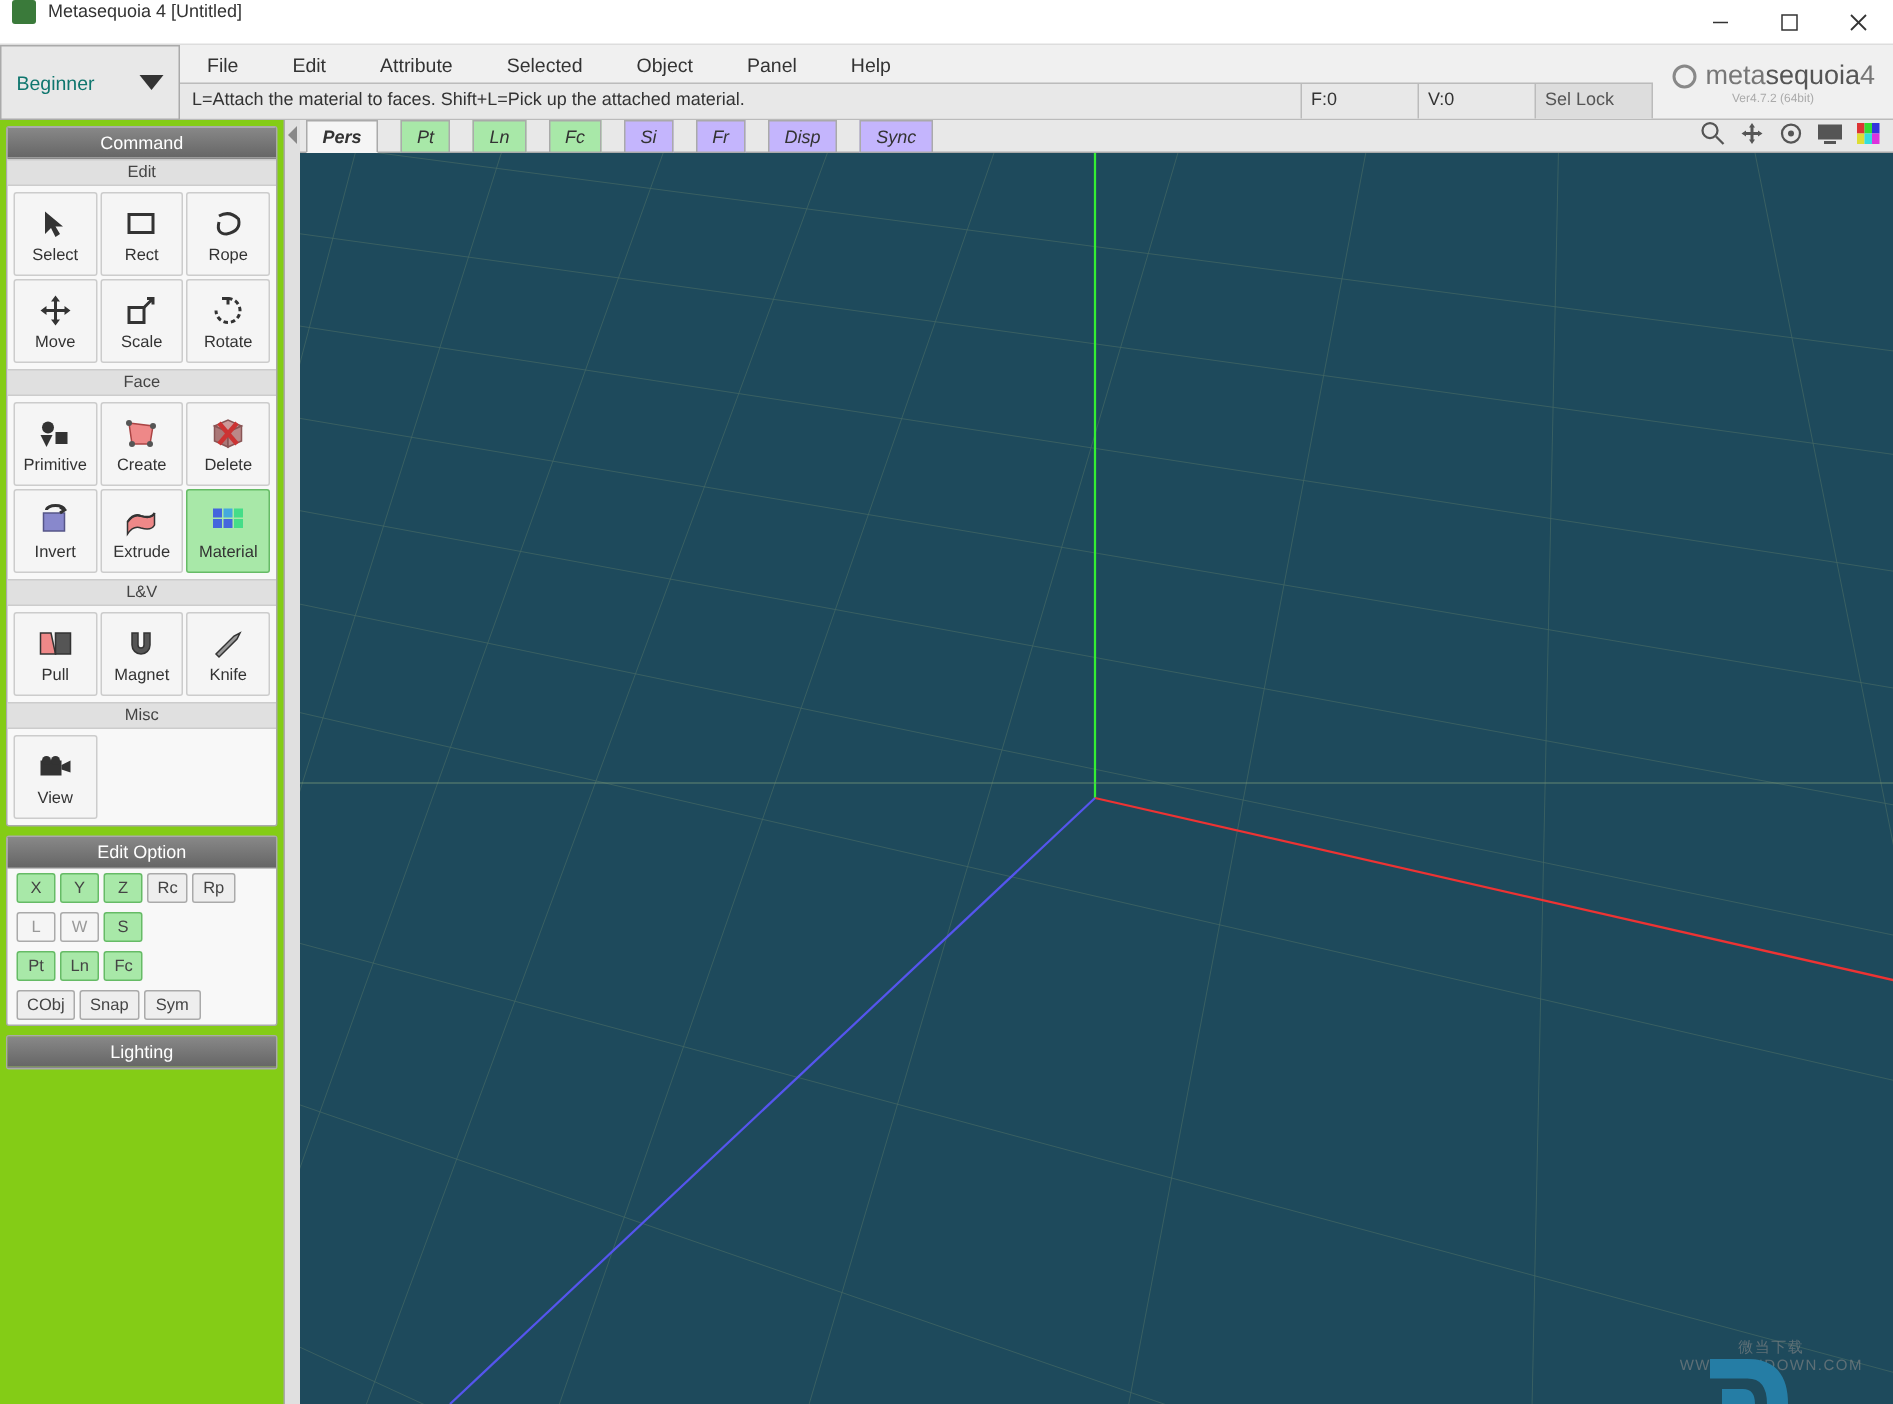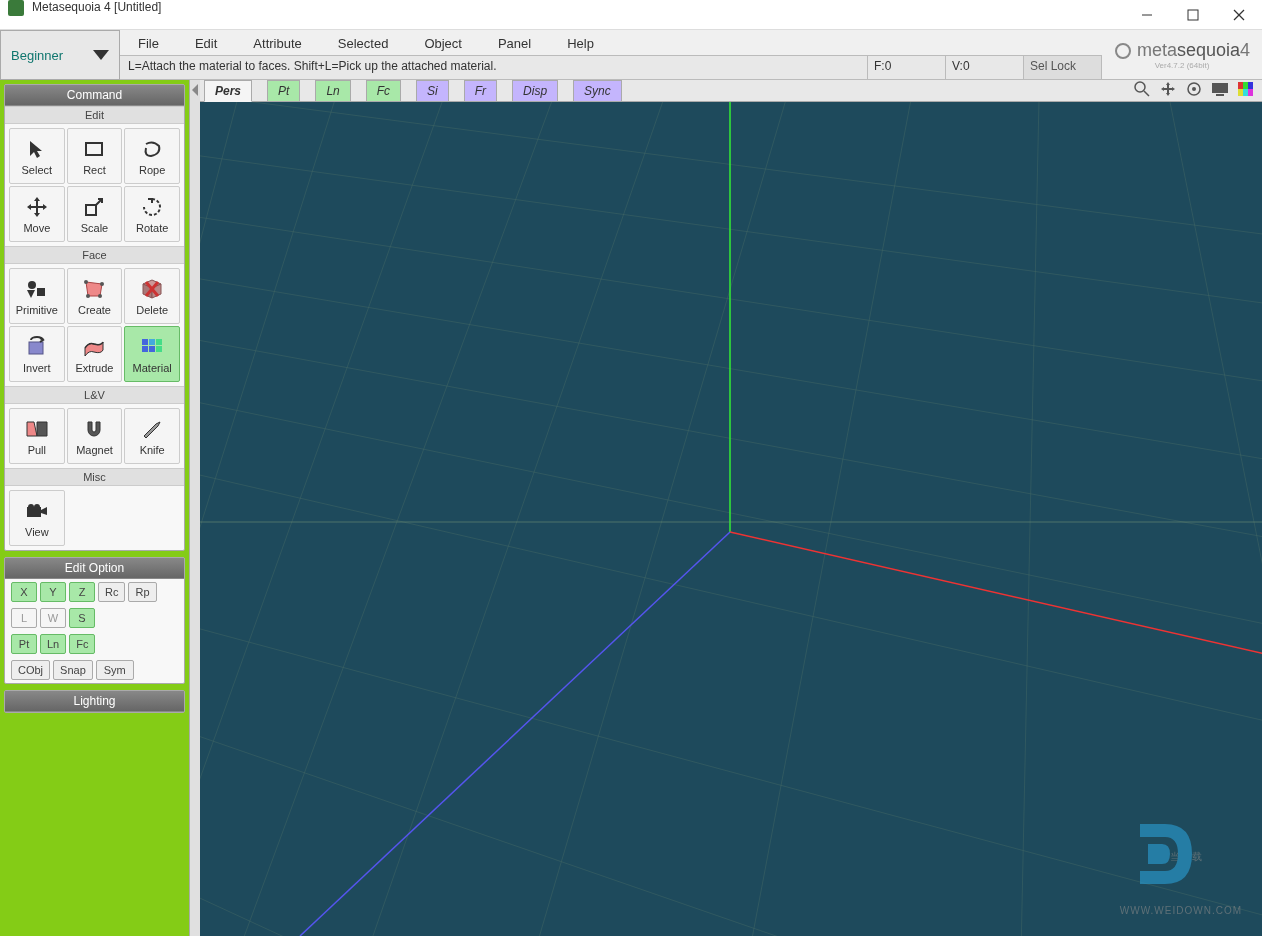--- a/index.html
+++ b/index.html
@@ -51,21 +51,21 @@
 .view-tabs { height: 22px; display: flex; align-items: flex-start; background: #e8e8e8; border-bottom: 1px solid #aaa; padding-left: 4px; gap: 16px; font-style: italic; }
 .vtab { padding: 3px 10px; font-size: 12px; border: 1px solid #aaa; background: #c4b5fd; color: #333; margin-right: -1px; }
 .vtab.active { background: #f5f5f5; font-weight: bold; border-bottom-color: #f5f5f5; }
 .vtab.on { background: #a8e8a8; }
 .view-icons { margin-left: auto; display: flex; gap: 6px; padding-right: 6px; align-items: center; }
 .vicon { width: 20px; height: 18px; display: flex; align-items: center; justify-content: center; color: #555; font-size: 14px; }
 .viewport { flex: 1; background: #1e4a5c; position: relative; overflow: hidden; }
 .viewport svg { position: absolute; top: 0; left: 0; }
 .watermark { position: absolute; right: 20px; bottom: 20px; opacity: 0.6; text-align: center; }
 .watermark .dlogo { font-size: 60px; color: #2a9fd6; font-weight: bold; font-family: Arial; }
-.watermark .wtext { font-size: 10px; color: #888; letter-spacing: 1px; margin-top: 41px; }
+.watermark .wtext { font-size: 10px; color: #888; letter-spacing: 1px; }
 </style>
 </head>
 <body>
 
 <div class="titlebar">
   <span class="app-icon"></span>
   <span class="title">Metasequoia 4 [Untitled]</span>
   <div class="win-controls">
     <div class="win-btn">
         <svg width="12" height="12">

